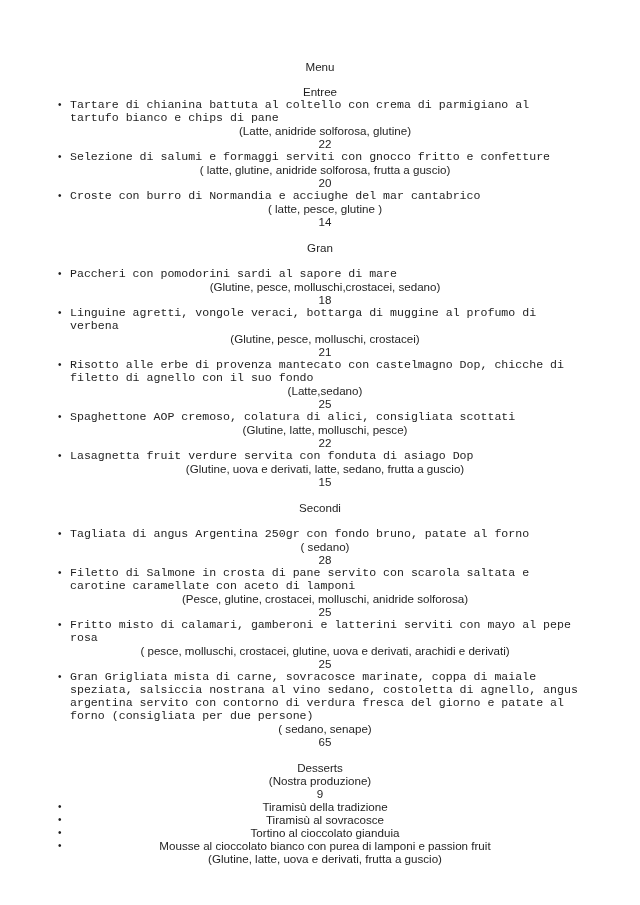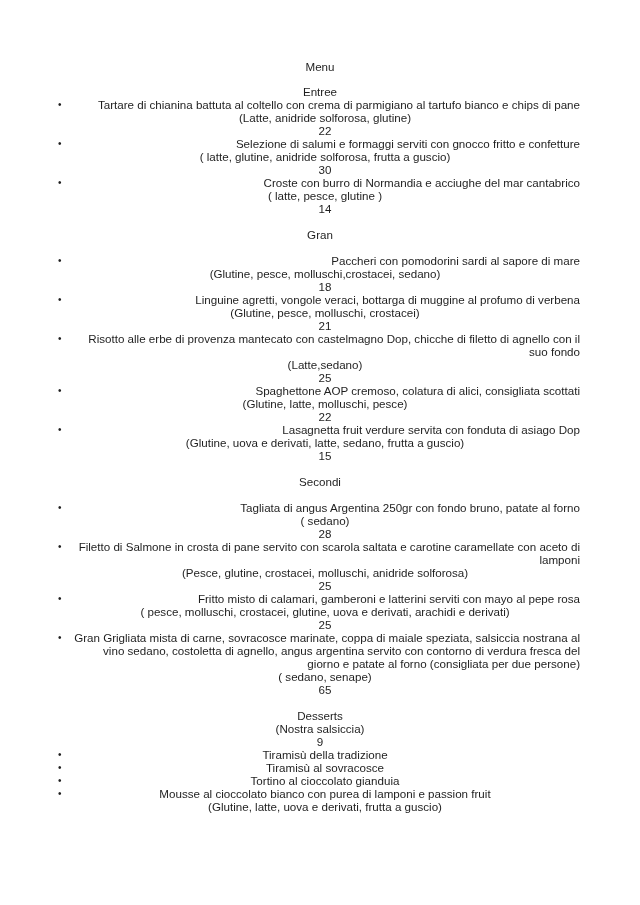--- a/index.html
+++ b/index.html
@@ -6,42 +6,42 @@
   body { width:640px; height:905px; position:relative; overflow:hidden;
          font-family:"Liberation Sans", sans-serif; color:#1e1e1e; font-size:11.6px; }
   .page { position:absolute; left:0; top:60px; width:640px; }
   .line { height:13px; line-height:13px; text-align:center; white-space:nowrap; }
   .col { position:relative; margin-left:70px; width:510px; }
   .title { margin-bottom:12px; }
   .section-title { }
   .gap { height:13px; }
   .item { position:relative; }
   .bullet { position:absolute; left:-12px; top:0; width:6px; height:13px; line-height:13px; font-size:10px; text-align:left; }
-  .name { white-space:normal; text-align:right; line-height:13px; }
+  .name { white-space:normal; text-align:left; line-height:13px;font-family:Liberation Mono, monospace; }
 </style>
 </head>
 <body>
 
 <div class="page">
   <div class="line title">Menu</div>
 
   <div>
     <div class="line section-title">Entree</div>
     <div class="col">
       <div class="item">
         <span class="bullet">•</span>
         <div class="name">Tartare di chianina battuta al coltello con crema di parmigiano al tartufo bianco e chips di pane</div>
         <div class="line">(Latte, anidride solforosa, glutine)</div>
         <div class="line">22</div>
       </div>
       <div class="item">
         <span class="bullet">•</span>
         <div class="name">Selezione di salumi e formaggi serviti con gnocco fritto e confetture</div>
         <div class="line">( latte, glutine, anidride solforosa, frutta a guscio)</div>
-        <div class="line">30</div>
+        <div class="line">20</div>
       </div>
       <div class="item">
         <span class="bullet">•</span>
         <div class="name">Croste con burro di Normandia e acciughe del mar cantabrico</div>
         <div class="line">( latte, pesce, glutine )</div>
         <div class="line">14</div>
       </div>
     </div>
   </div>
 
@@ -114,21 +114,21 @@
         <div class="line">( sedano, senape)</div>
         <div class="line">65</div>
       </div>
     </div>
   </div>
 
   <div class="gap"></div>
 
   <div>
     <div class="line section-title">Desserts</div>
-    <div class="line">(Nostra salsiccia)</div>
+    <div class="line">(Nostra produzione)</div>
     <div class="line">9</div>
     <div class="col">
       <div class="item">
         <span class="bullet">•</span>
         <div class="line">Tiramisù della tradizione</div>
       </div>
       <div class="item">
         <span class="bullet">•</span>
         <div class="line">Tiramisù al sovracosce</div>
       </div>

